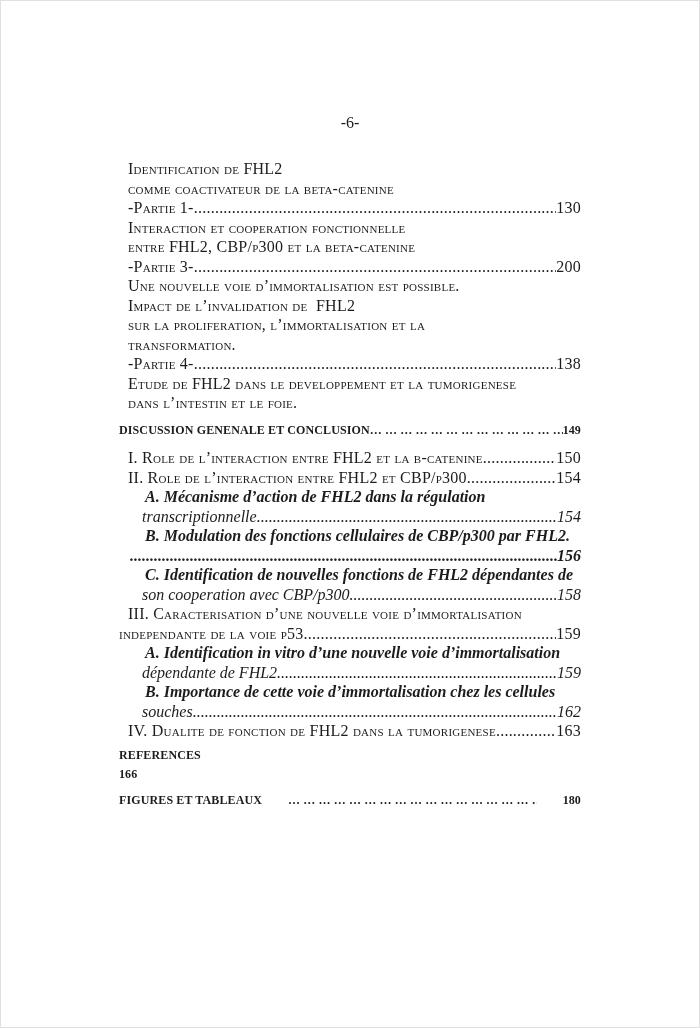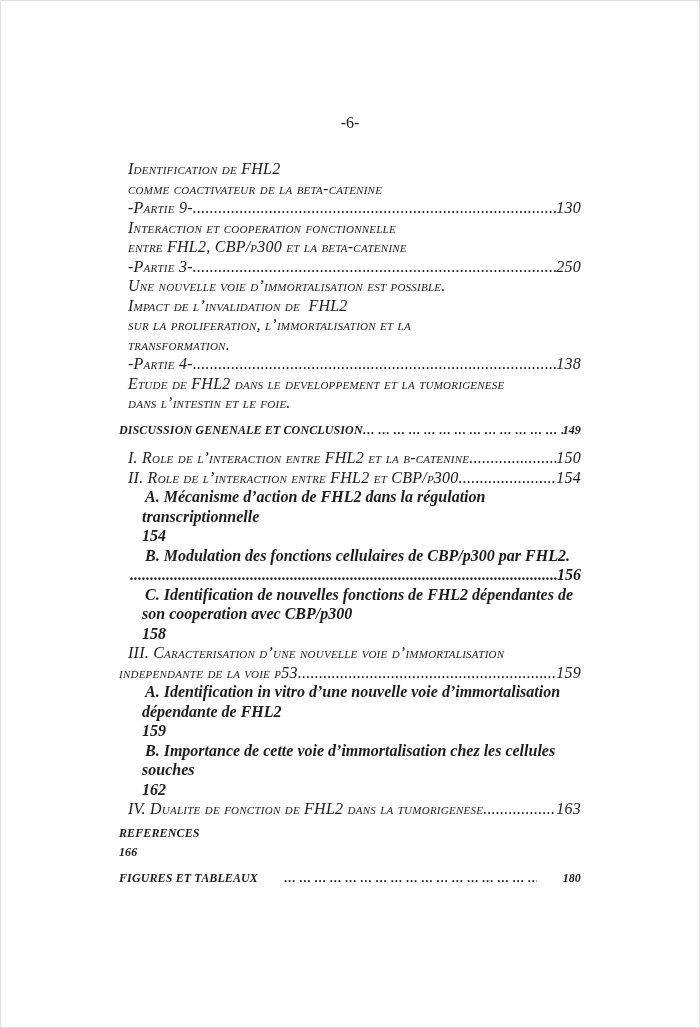--- a/index.html
+++ b/index.html
@@ -19,27 +19,26 @@
     text-align: center;
     font-size: 16px;
     line-height: 19px;
     margin-bottom: 27px;
   }
   .row {
     display: flex;
     align-items: baseline;
     font-size: 16px;
     line-height: 19.5px;
-    font-style: italic;
   }
   .sc  { font-variant: small-caps; letter-spacing: 0.015em; }
   .lvl1 { margin-left: 9px; }
   .lvl0 { margin-left: 0; }
   .ital      { font-style: italic; font-weight: bold; margin-left: 26px; }
-  .ital-cont { font-style: italic; font-weight: bold; margin-left: 23px; flex-direction: column; }
+  .ital-cont { font-style: italic; font-weight: normal; margin-left: 23px; }
   .dotline   { font-style: italic; font-weight: bold; margin-left: 11px; }
   .bold { font-weight: bold; font-size: 12px; letter-spacing: 0.01em; }
   .mt8 { margin-top: 8px; }
   .mt5 { margin-top: 5px; flex-direction: column; }
   .mt6 { margin-top: 6px; gap: 26px; }
   .t  { white-space: pre; }
   .leader {
     flex: 1 1 0;
     min-width: 0;
     overflow: hidden;
@@ -55,34 +54,34 @@
 
     <div class="folio">-6-</div>
 
     <div class="row sc lvl1">
       <span class="t">Identification de FHL2</span>
     </div>
     <div class="row sc lvl1">
       <span class="t">comme coactivateur de la beta-catenine</span>
     </div>
     <div class="row sc lvl1">
-      <span class="t">-Partie 9-</span>
+      <span class="t">-Partie 1-</span>
       <span class="leader">............................................................................................................................................</span>
       <span class="pg">130</span>
     </div>
     <div class="row sc lvl1">
       <span class="t">Interaction et cooperation fonctionnelle</span>
     </div>
     <div class="row sc lvl1">
       <span class="t">entre FHL2, CBP/p300 et la beta-catenine</span>
     </div>
     <div class="row sc lvl1">
       <span class="t">-Partie 3-</span>
       <span class="leader">............................................................................................................................................</span>
-      <span class="pg">250</span>
+      <span class="pg">200</span>
     </div>
     <div class="row sc lvl1">
       <span class="t">Une nouvelle voie d’immortalisation est possible.</span>
     </div>
     <div class="row sc lvl1">
       <span class="t">Impact de l’invalidation de  FHL2</span>
     </div>
     <div class="row sc lvl1">
       <span class="t">sur la proliferation, l’immortalisation et la</span>
     </div>

